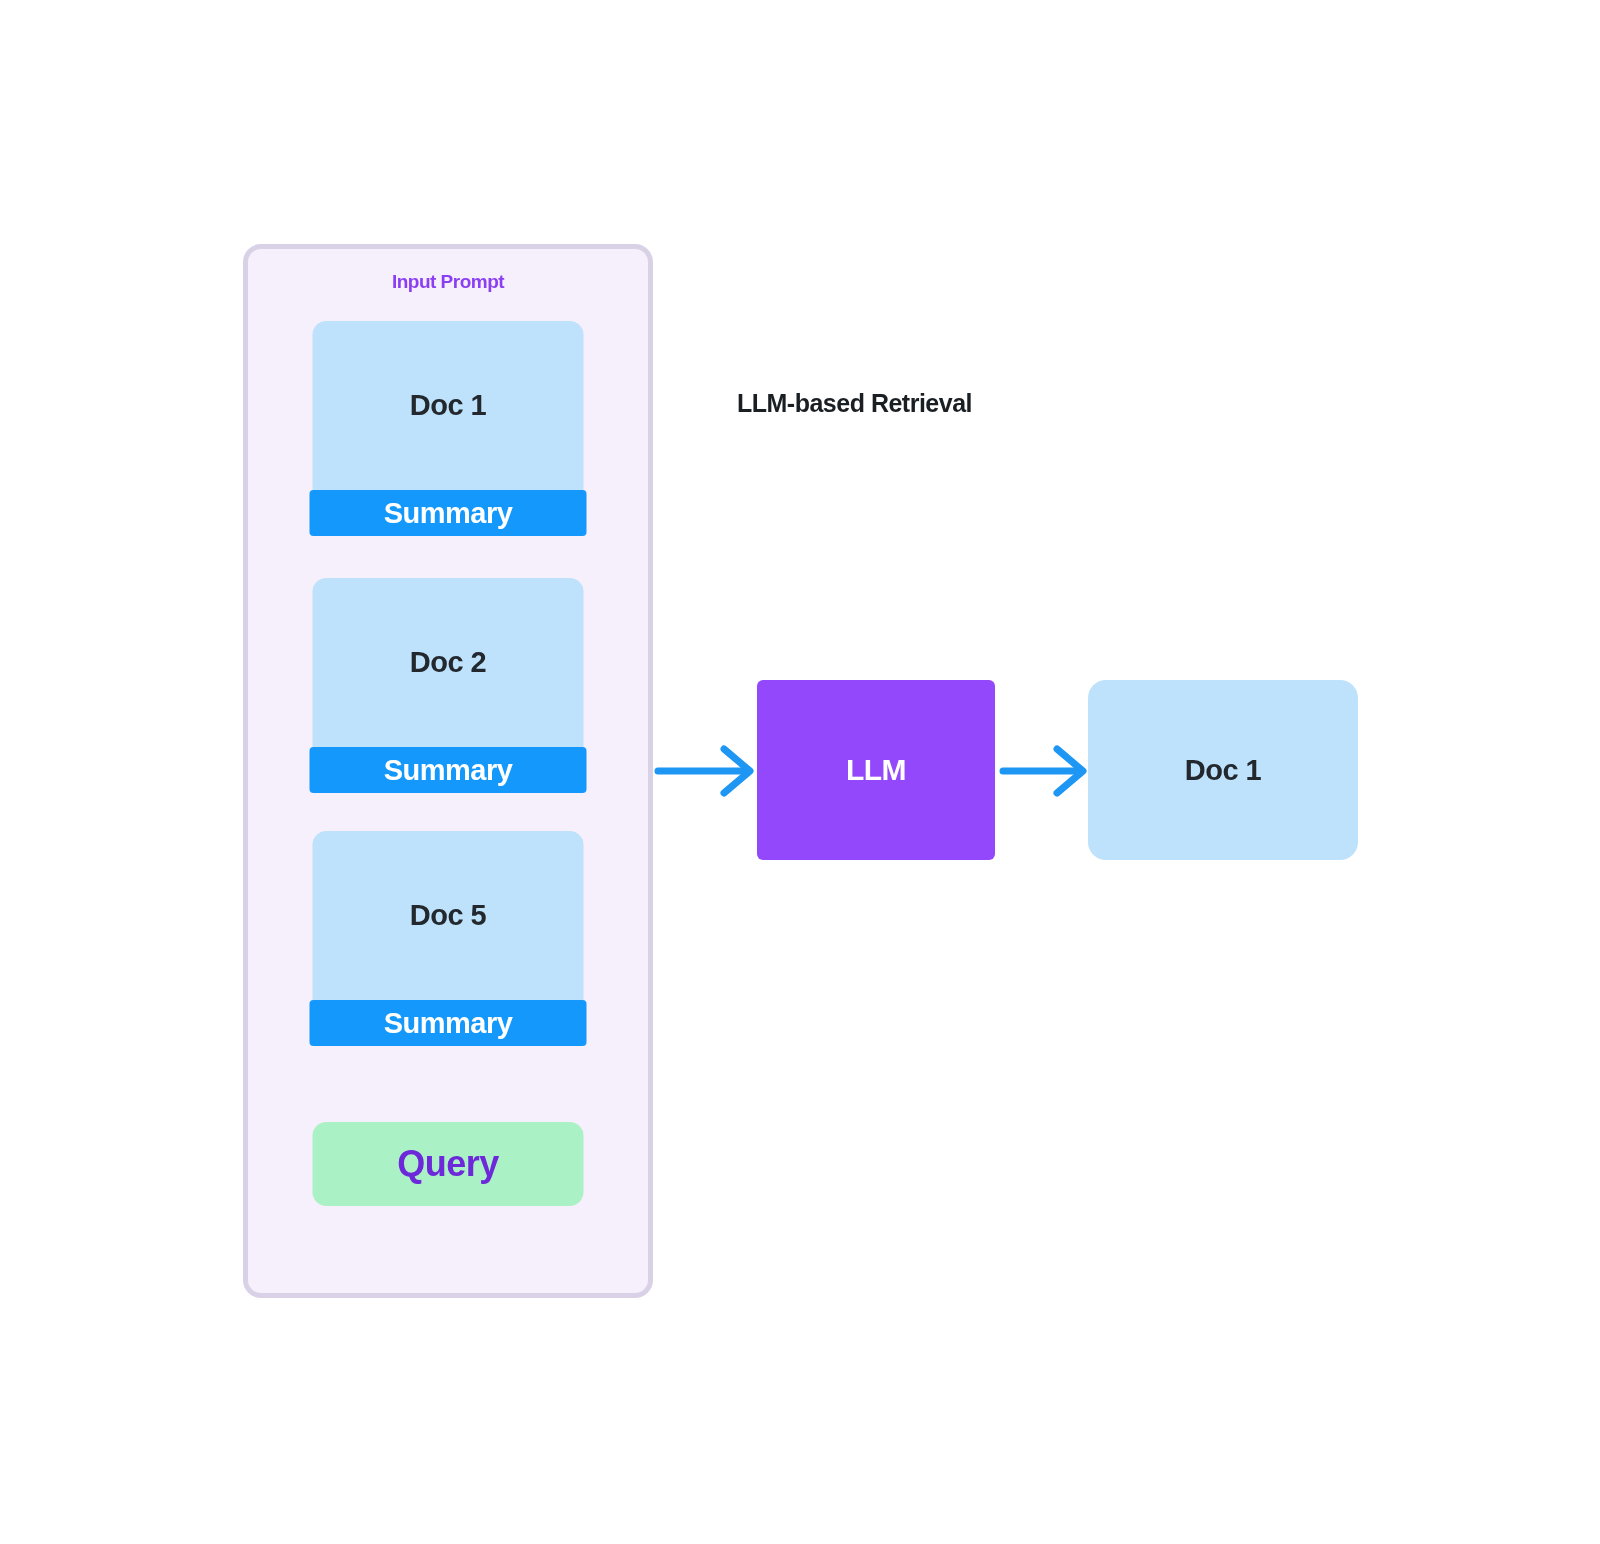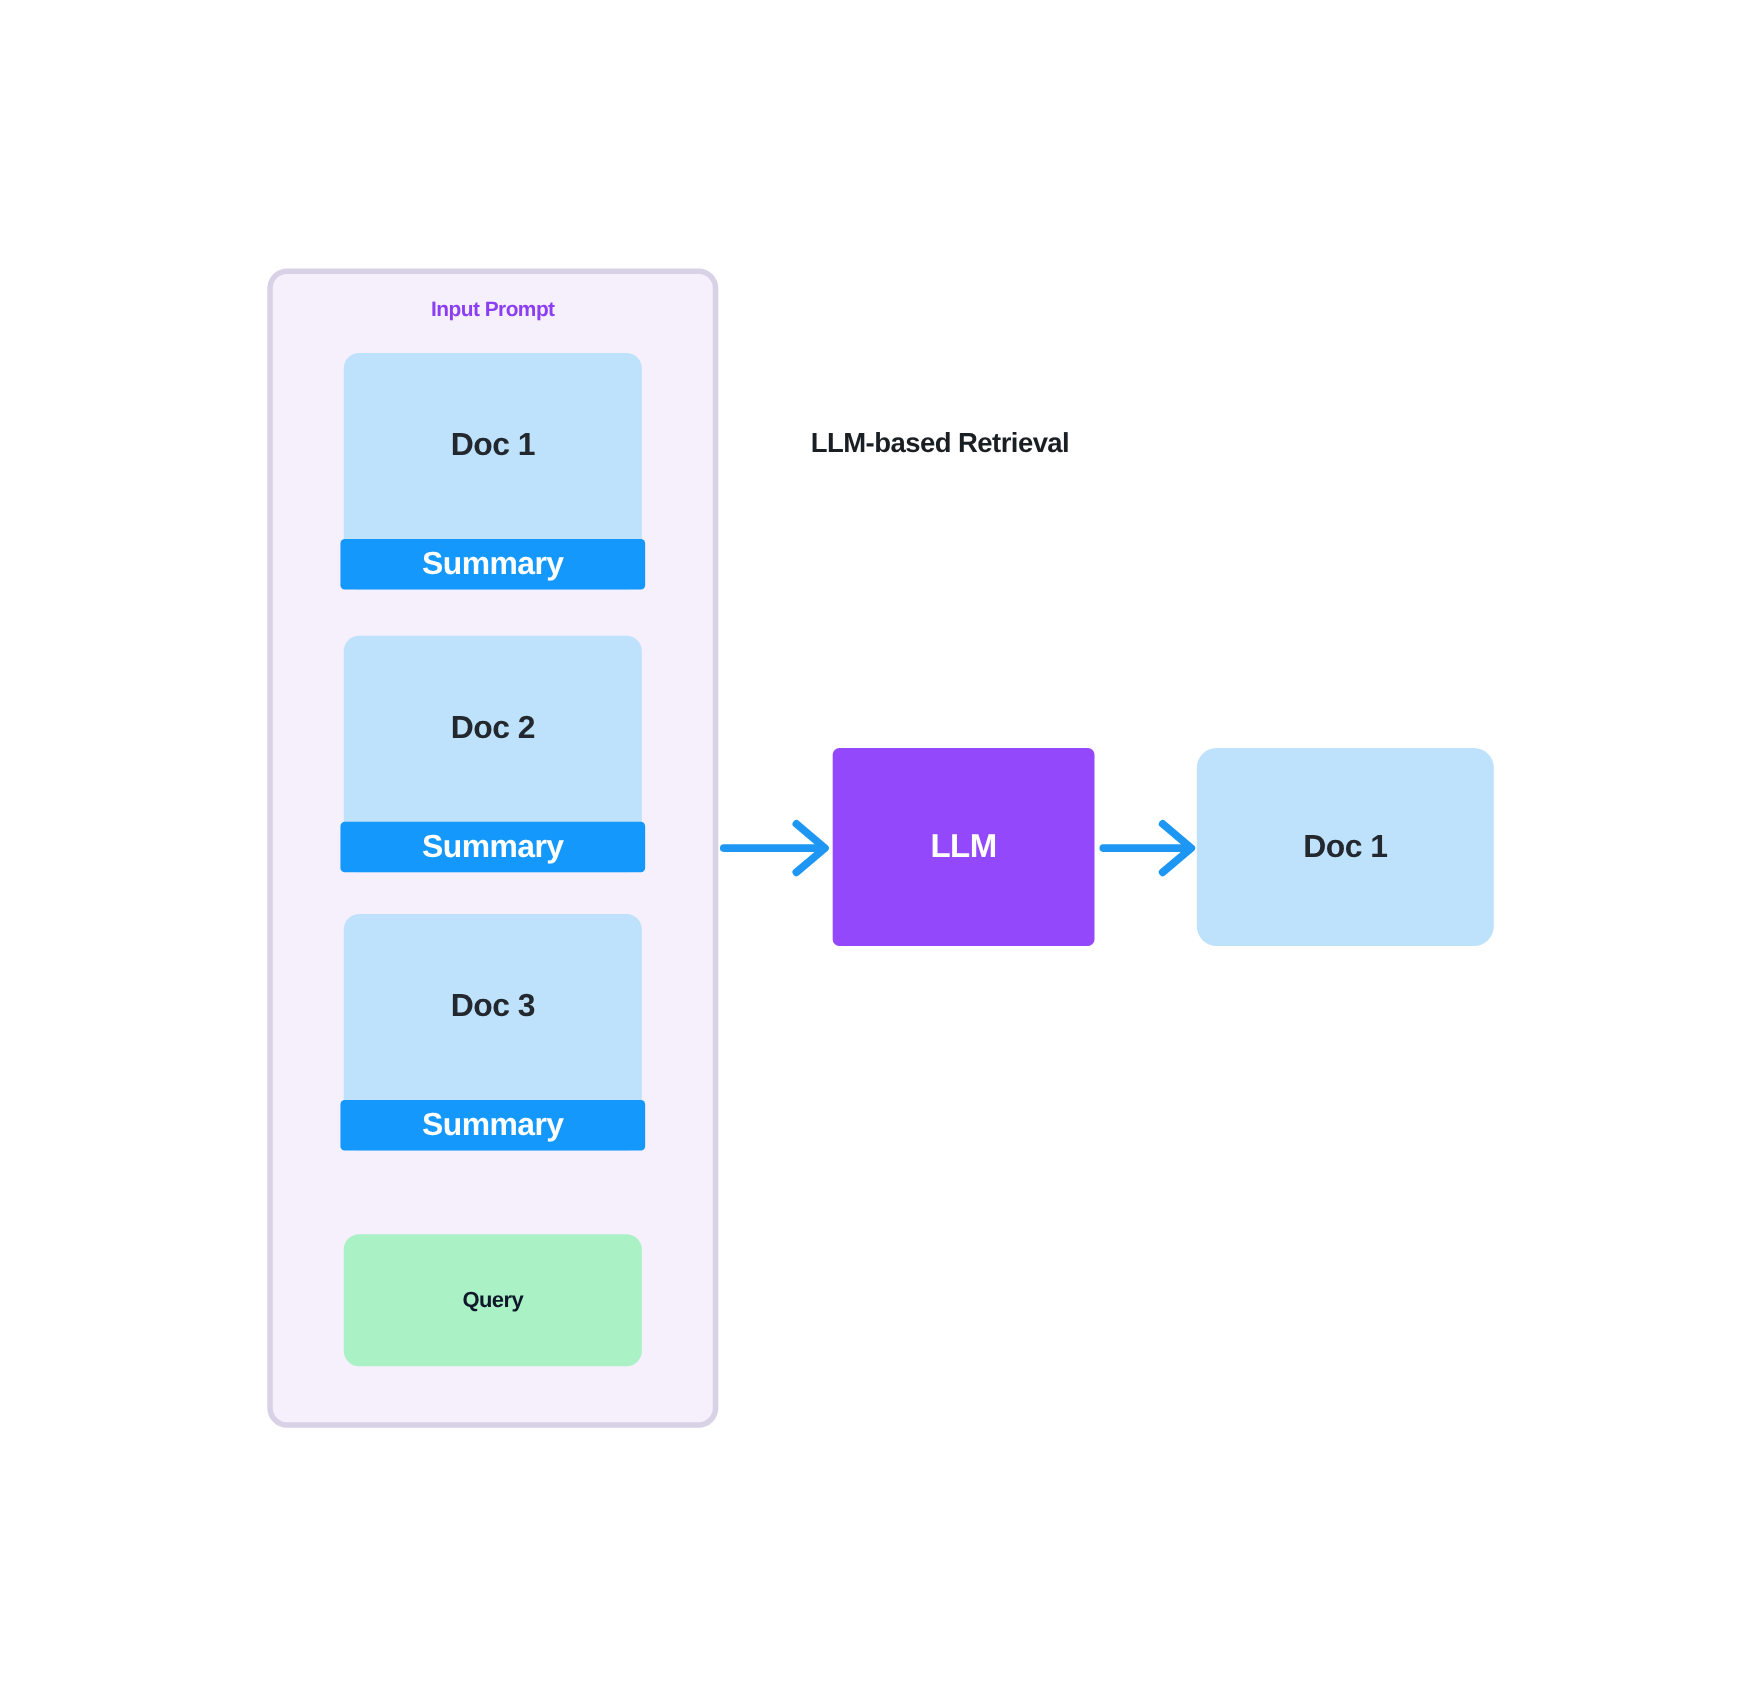--- a/index.html
+++ b/index.html
@@ -79,29 +79,29 @@
     font-weight: bold;
     color: #ffffff;
     letter-spacing: -0.5px;
   }
   .query-box {
     position: absolute;
     left: 50%;
     transform: translateX(-50%);
     top: 873px;
     width: 271px;
-    height: 120px;
+    height: 84px;
     background: #abf1c6;
     border-radius: 14px;
     display: flex;
     align-items: center;
     justify-content: center;
-    font-size: 20px;
+    font-size: 36px;
     font-weight: bold;
-    color: #0f172a;
+    color: #6d28d9;
     letter-spacing: -0.5px;
   }
   
   .diagram-title {
     position: absolute;
     left: 737px;
     top: 389px;
     width: 400px;
     text-align: left;
     font-size: 25px;
@@ -159,21 +159,21 @@
       <div class="doc-body">Doc 1</div>
       <div class="doc-badge">Summary</div>
     </div>
 
     <div class="doc-card doc2">
       <div class="doc-body">Doc 2</div>
       <div class="doc-badge">Summary</div>
     </div>
 
     <div class="doc-card doc3">
-      <div class="doc-body">Doc 3</div>
+      <div class="doc-body">Doc 5</div>
       <div class="doc-badge">Summary</div>
     </div>
 
     <div class="query-box">Query</div>
   </div>
 
   <div class="diagram-title">LLM-based Retrieval</div>
 
   <svg class="arrow arrow1" width="112" height="62" viewBox="0 0 112 62">
     <line x1="8" y1="31" x2="94" y2="31" stroke="#1e96f4" stroke-width="7" stroke-linecap="round"></line>

